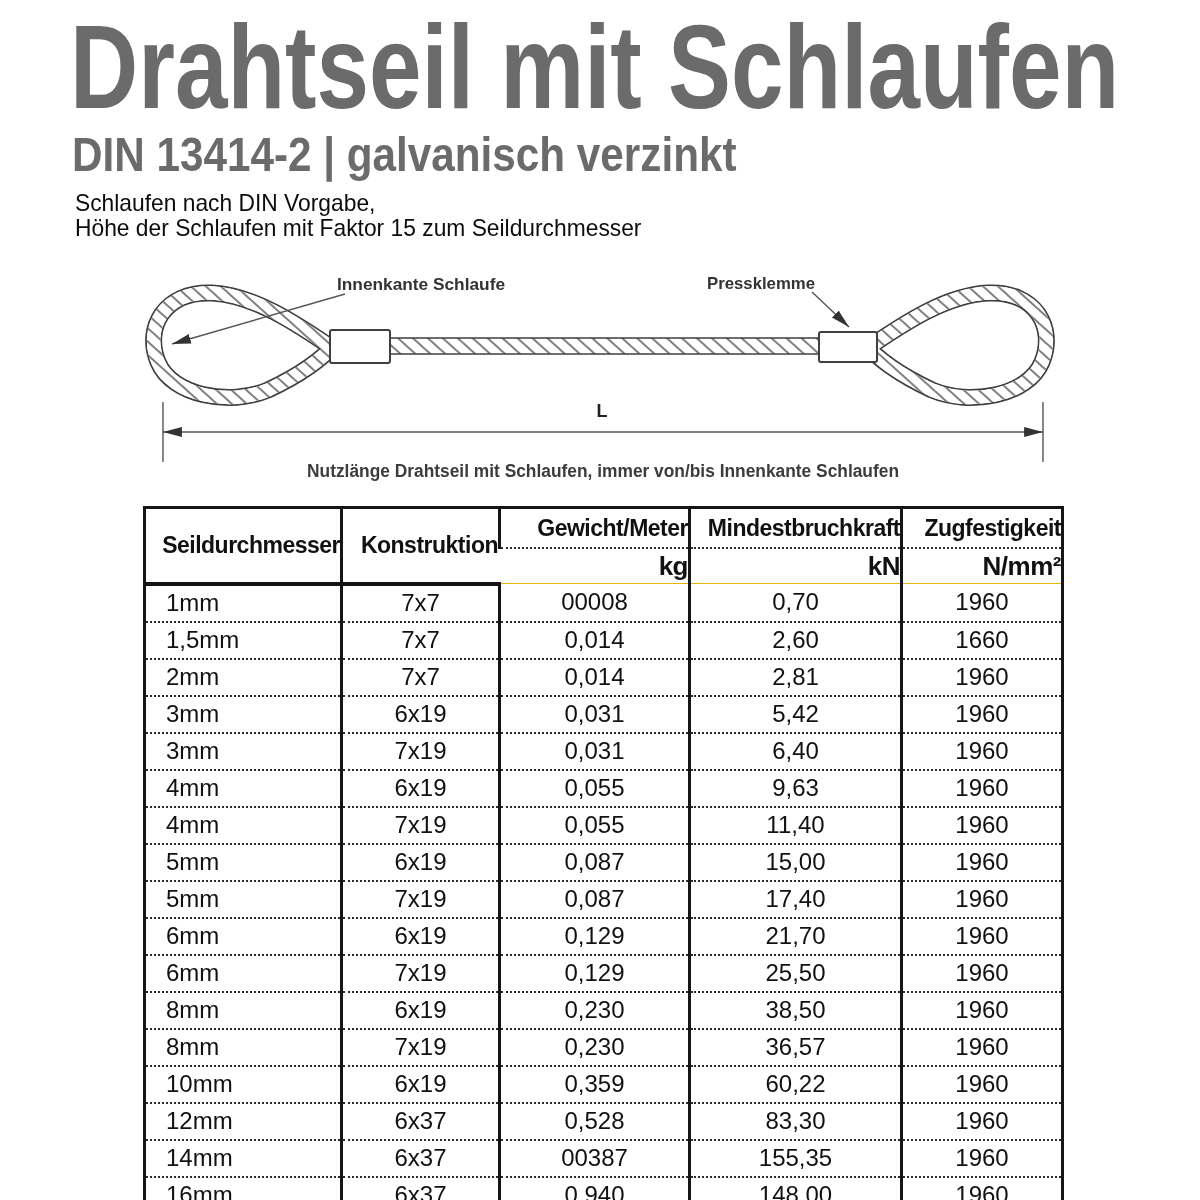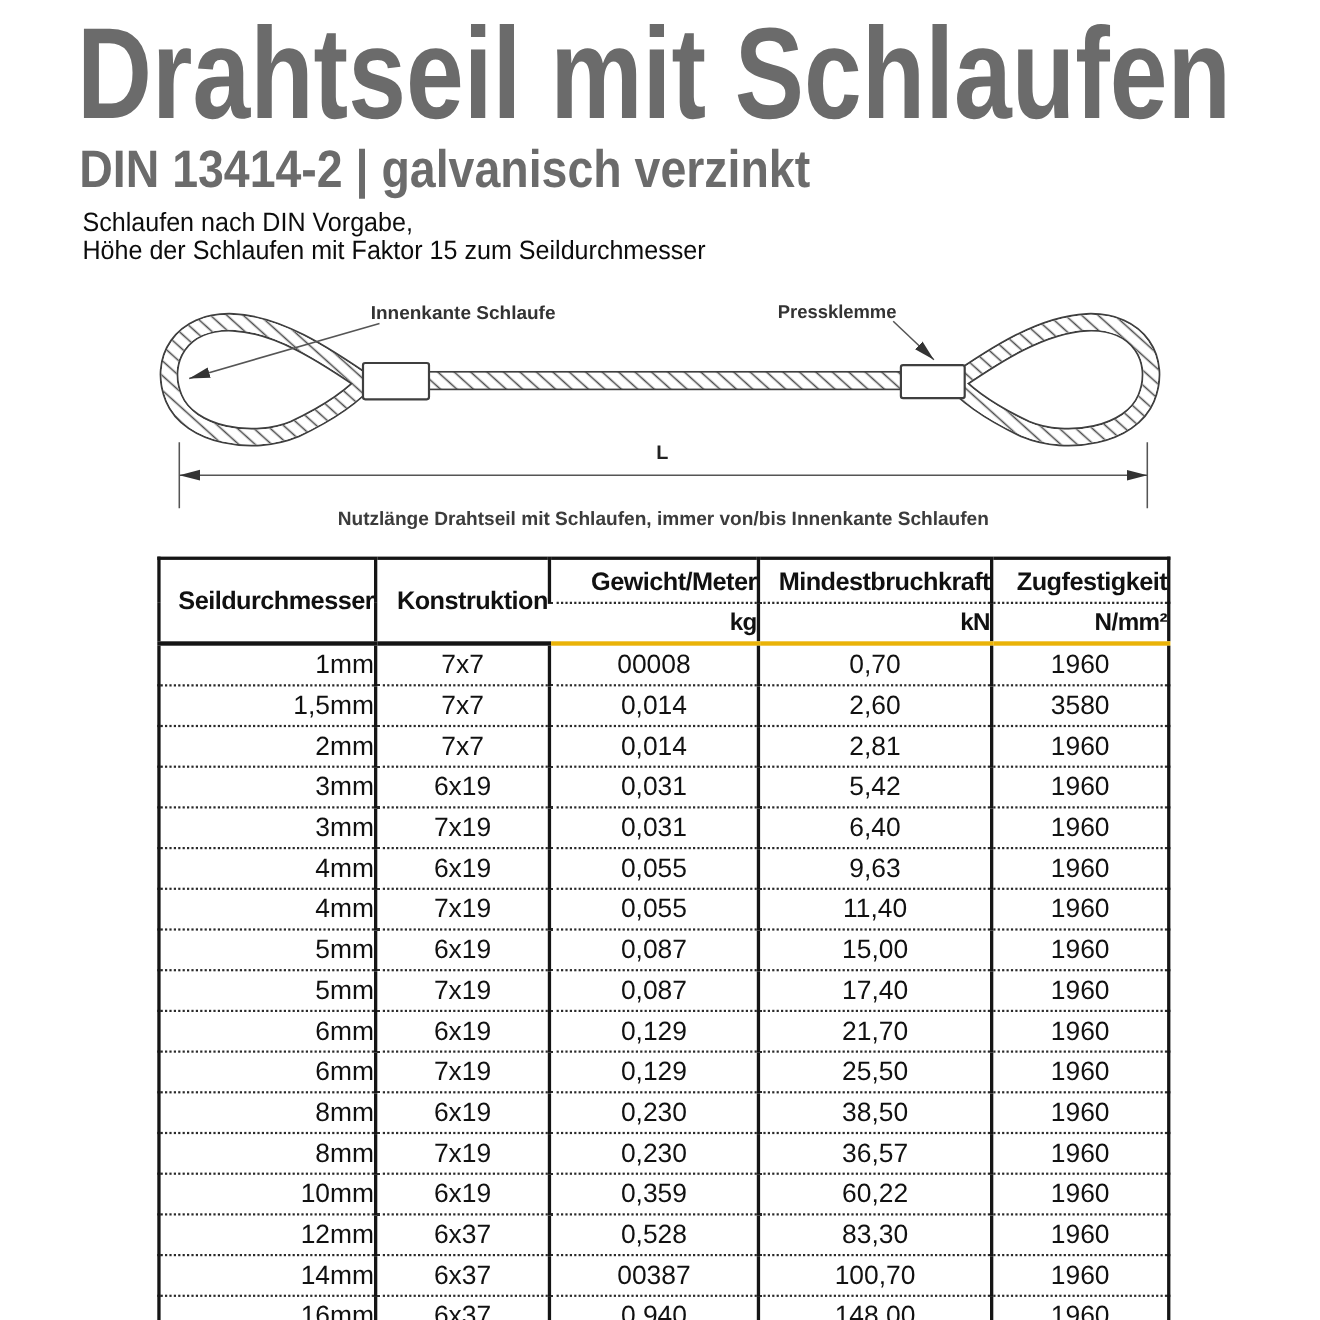--- a/index.html
+++ b/index.html
@@ -37,23 +37,23 @@
     position:absolute;left:143px;top:506px;width:918px;
     border-collapse:collapse;table-layout:fixed;
     border:3px solid #151515;border-bottom-width:5px;
     color:#111;
   }
   table.spec th,table.spec td{border-left:3px solid #151515;padding:0;}
   table.spec th:first-child,table.spec td:first-child{border-left:none;}
   thead th{font-size:23px;font-weight:bold;letter-spacing:-0.5px;text-align:right;}
   thead tr.r1 th.top{height:38px;border-bottom:2px dotted #2a2a2a;}
   thead th.span{border-bottom:4px solid #151515;text-align:right;padding-left:7px;}
-  thead tr.r2 th{height:34px;border-bottom:4px solid #eab308;font-size:22px;}
+  thead tr.r2 th{height:34px;border-bottom:1px solid #eab308;font-size:26px;}
   tbody td{height:35px;font-size:24px;text-align:center;vertical-align:middle;}
-  tbody td.first{text-align:right;padding-left:8px;}
+  tbody td.first{text-align:left;padding-left:20px;}
   tbody tr + tr td{border-top:2px dotted #2a2a2a;}
 </style>
 </head>
 <body>
 
 <div class="title">Drahtseil mit Schlaufen</div>
 <div class="subtitle">DIN 13414-2 | galvanisch verzinkt</div>
 <div class="intro">
   <div>Schlaufen nach DIN Vorgabe,</div>
   <div>Höhe der Schlaufen mit Faktor 15 zum Seildurchmesser</div>
@@ -137,21 +137,21 @@
         <td>7x7</td>
         <td>00008</td>
         <td>0,70</td>
         <td>1960</td>
       </tr>
       <tr>
         <td class="first">1,5mm</td>
         <td>7x7</td>
         <td>0,014</td>
         <td>2,60</td>
-        <td>3580</td>
+        <td>1660</td>
       </tr>
       <tr>
         <td class="first">2mm</td>
         <td>7x7</td>
         <td>0,014</td>
         <td>2,81</td>
         <td>1960</td>
       </tr>
       <tr>
         <td class="first">3mm</td>
@@ -234,21 +234,21 @@
         <td class="first">12mm</td>
         <td>6x37</td>
         <td>0,528</td>
         <td>83,30</td>
         <td>1960</td>
       </tr>
       <tr>
         <td class="first">14mm</td>
         <td>6x37</td>
         <td>00387</td>
-        <td>100,70</td>
+        <td>155,35</td>
         <td>1960</td>
       </tr>
       <tr>
         <td class="first">16mm</td>
         <td>6x37</td>
         <td>0,940</td>
         <td>148,00</td>
         <td>1960</td>
       </tr>
     </tbody>

